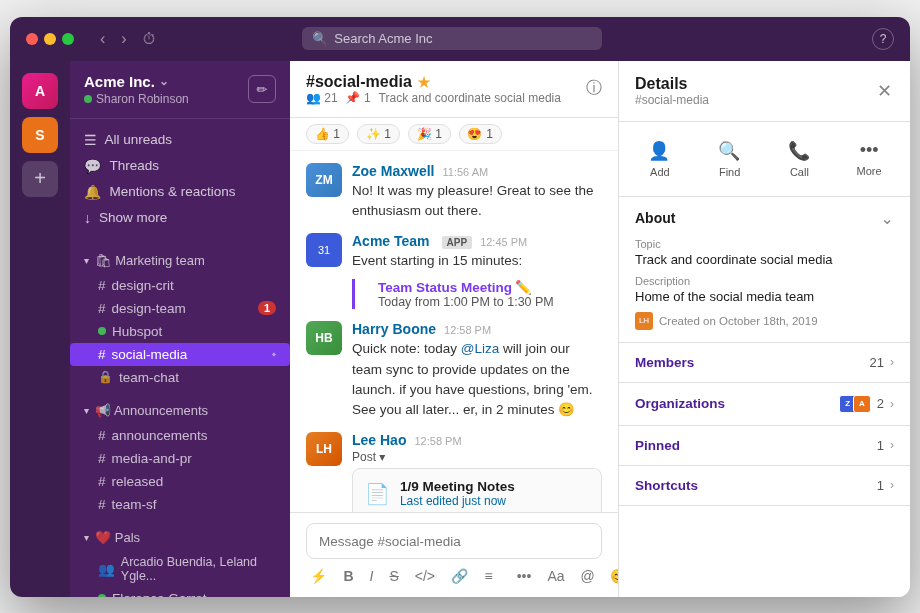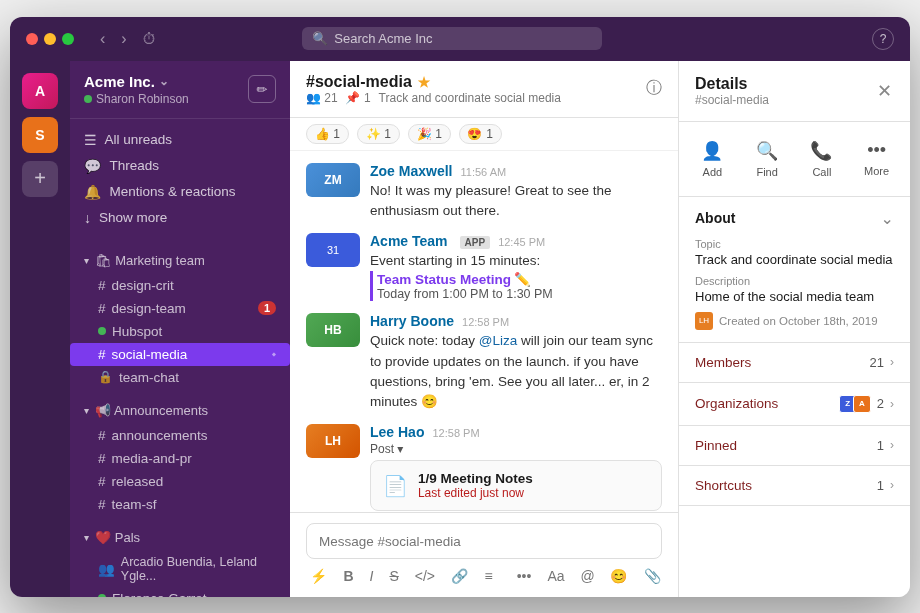--- a/index.html
+++ b/index.html
@@ -349,21 +349,21 @@
       gap: 12px;
     }
 
     .message {
       display: flex;
       gap: 10px;
       align-items: flex-start;
     }
 
     .avatar {
-      width: 54px;
+      width: 36px;
       height: 34px;
       border-radius: 6px;
       flex-shrink: 0;
       display: flex;
       align-items: center;
       justify-content: center;
       font-size: 12px;
       font-weight: 600;
       color: white;
       overflow: hidden;
@@ -412,22 +412,22 @@
       color: #555;
       font-size: 10px;
       font-weight: 600;
       padding: 1px 5px;
       border-radius: 2px;
       margin-left: 4px;
     }
 
     .event-card {
       border-left: 3px solid #7c3aed;
-      padding-left: 4px;
-      margin-top: 0;
+      padding-left: 23px;
+      margin-top: 8px;
     }
 
     .event-title {
       font-weight: 600;
       font-size: 13.5px;
       color: #7c3aed;
       display: flex;
       align-items: center;
       gap: 4px;
     }
@@ -463,21 +463,21 @@
     }
 
     .post-info .post-title {
       font-weight: 600;
       font-size: 13.5px;
       color: #1a1a1a;
     }
 
     .post-info .post-subtitle {
       font-size: 12px;
-      color: #b91c1c;
+      color: #0369a1;
     }
 
     
     .message-input-area {
       border-top: 1px solid #e0e0e0;
       padding: 10px 16px;
     }
 
     .message-input-box {
       border: 1px solid #ddd;
@@ -513,21 +513,21 @@
     }
 
     .toolbar-separator {
       width: 1px;
       height: 16px;
       background: #ddd;
     }
 
     
     .details-panel {
-      width: 232px;
+      width: 292px;
       background: white;
       border-left: 1px solid #e0e0e0;
       display: flex;
       flex-direction: column;
       flex-shrink: 0;
       overflow-y: auto;
     }
 
     .details-header {
       display: flex;
@@ -641,23 +641,23 @@
     .details-row {
       display: flex;
       align-items: center;
       justify-content: space-between;
       padding: 12px 16px;
       border-bottom: 1px solid #e0e0e0;
       cursor: pointer;
     }
 
     .details-row-label {
-      font-weight: 400;
+      font-weight: 700;
       font-size: 13.5px;
-      color: #7f1d1d;
+      color: #4c1d95;
     }
 
     .details-row-right {
       display: flex;
       align-items: center;
       gap: 6px;
       color: #555;
       font-size: 13px;
     }
 

